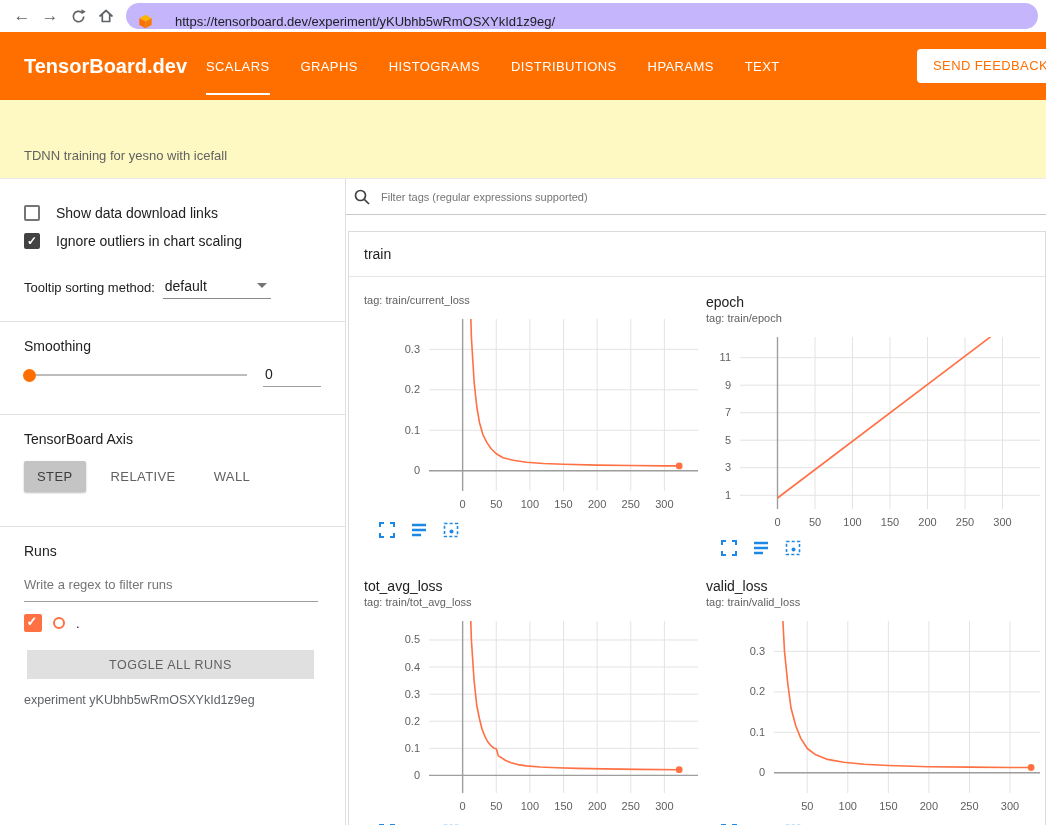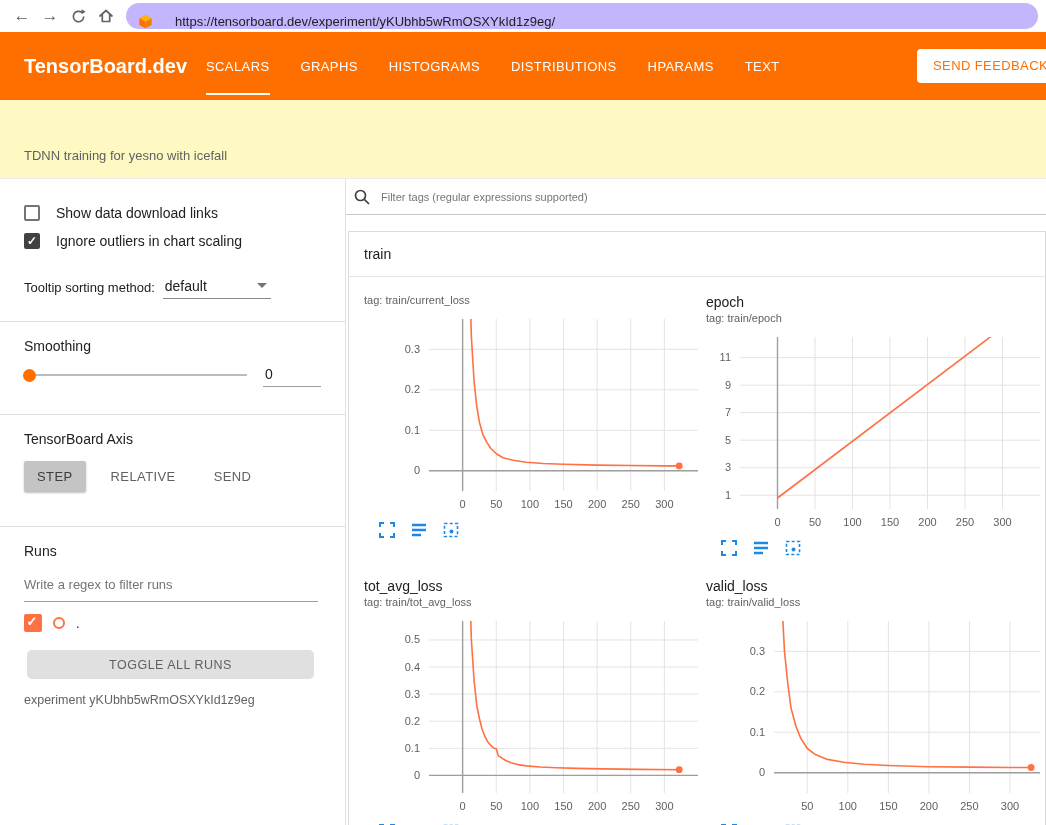--- a/index.html
+++ b/index.html
@@ -64,21 +64,21 @@
   .axis-btn.selected{background:#c4c4c4;color:#3d3d3d;box-shadow:0 1px 2px rgba(0,0,0,.25)}
   .runs-filter{display:block;margin:10px 24px 0;width:294px;border:none;outline:none;
     border-bottom:1px solid #9e9e9e;padding:6px 0 9px;font-size:13px;color:#212121;background:transparent}
   .runs-filter::placeholder{color:#757575}
   .run-row{display:flex;align-items:center;gap:11px;padding:12px 24px 10px}
   .run-check{width:18px;height:18px;border-radius:2px;position:relative;cursor:pointer;flex-shrink:0}
   .run-check::after{content:"✓";position:absolute;left:2.5px;top:0px;color:#fff;font-size:13px;font-weight:bold}
   .run-swatch{width:12px;height:12px;border-radius:50%;border:2px solid #ff7043;flex-shrink:0}
   .run-name{font-size:13px;color:#212121}
   .toggle-all{display:block;margin:8px 24px 0 27px;width:287px;height:29px;background:#e0e0e0;
-    border:none;border-radius:5px;font-size:12.5px;font-weight:500;letter-spacing:.5px;
+    border:none;border-radius:0;font-size:12.5px;font-weight:500;letter-spacing:.5px;
     color:#616161;cursor:pointer}
   .exp-label{padding:14px 24px;font-size:12.5px;color:#5f6368}
 
   
   .filter-row{display:flex;align-items:center;gap:10px;height:36px;padding-left:7px;
     border-bottom:1px solid #c9c9c9}
   .filter-input{flex:1;border:none;outline:none;background:transparent;font-size:11px;color:#15803d}
   .filter-input::placeholder{color:#757575}
   .tag-card{margin:16px 0 0 2px;border:1px solid #dcdcdc;background:#fff}
   .tag-card-header{padding:14px 15px;font-size:14px;color:#212121;border-bottom:1px solid #e5e5e5;cursor:pointer}
@@ -161,21 +161,21 @@
       </div>
       <div class="slider-value">0</div>
     </div>
 
     <div class="side-divider"></div>
 
     <div class="section-label">TensorBoard Axis</div>
     <div class="axis-buttons">
       <button class="axis-btn selected">STEP</button>
       <button class="axis-btn">RELATIVE</button>
-      <button class="axis-btn">SEND</button>
+      <button class="axis-btn">WALL</button>
     </div>
 
     <div class="side-divider"></div>
 
     <div class="section-label">Runs</div>
     <input class="runs-filter" placeholder="Write a regex to filter runs" style="">
     <div class="run-row">
       <div class="run-check" style="background: rgb(255, 112, 67);"></div>
       <div class="run-swatch" style="border-color: rgb(255, 112, 67);"></div>
       <div class="run-name">.</div>

